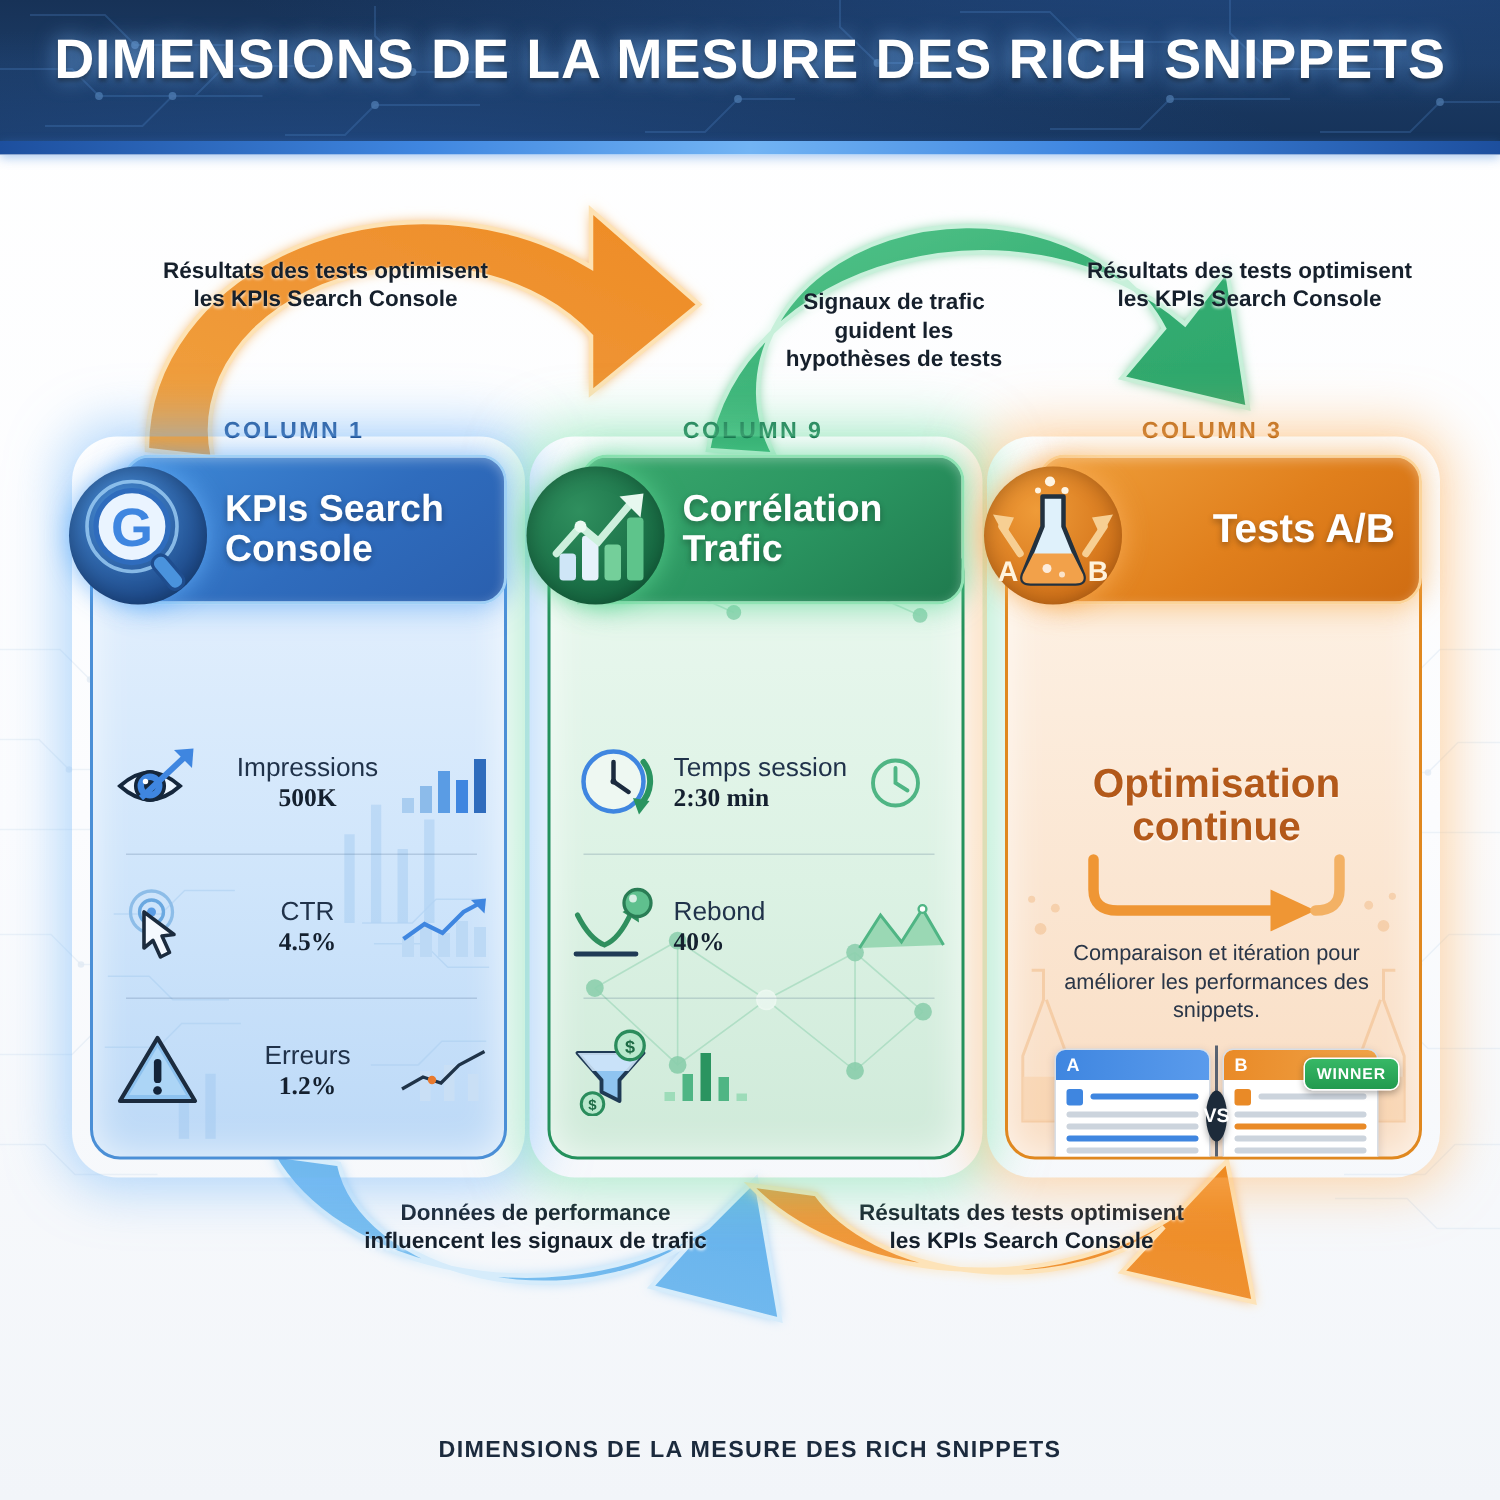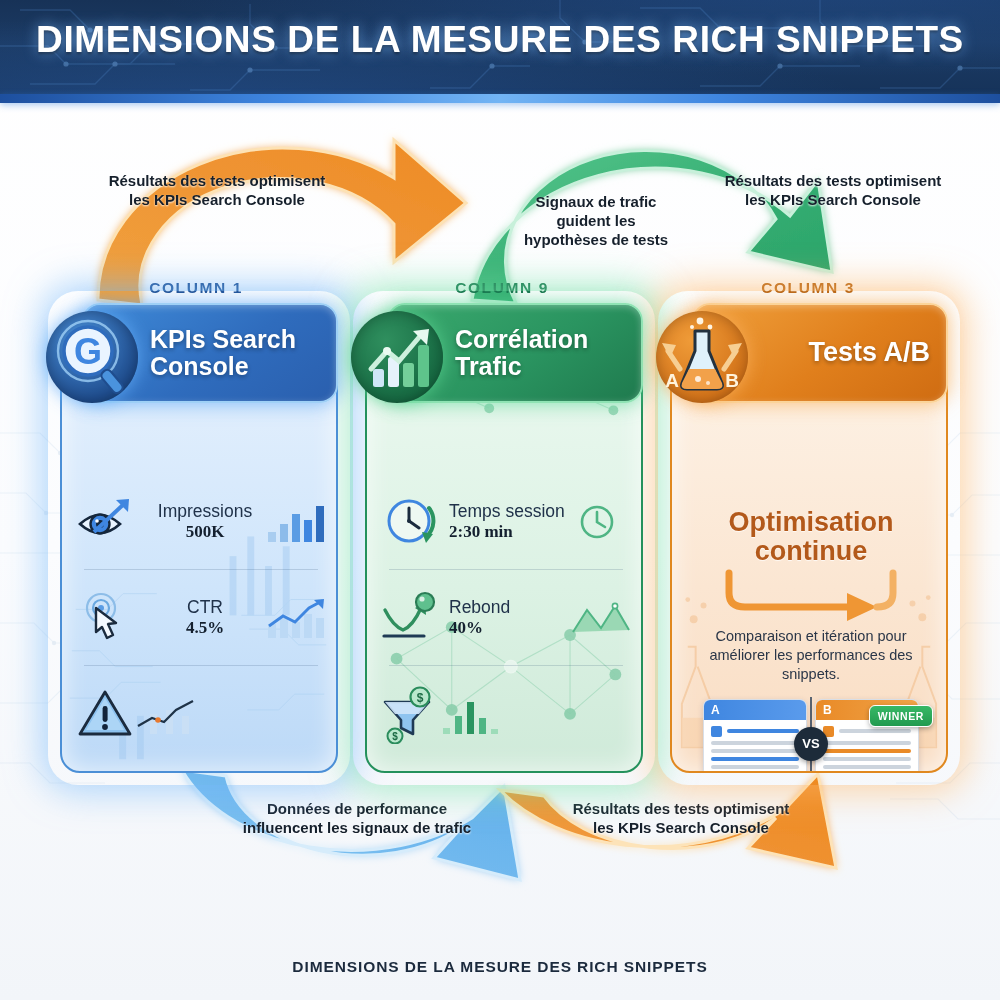--- a/index.html
+++ b/index.html
@@ -183,21 +183,21 @@
   .snip-lines .row { display: flex; gap: 5px; align-items: center; margin-bottom: 4px; }
   .snip-lines .sq { width: 11px; height: 11px; border-radius: 2px; flex: 0 0 11px; }
   .snip-a .sq { background: #3f86e0; }
   .snip-b .sq { background: #e98a27; }
   .snip-lines .row i { margin: 0; flex: 1 1 auto; }
   .snip-cap { font-size: 10px; color: #22303f; line-height: 1.2; margin-top: 7px; }
   .snip-cap b { display: block; font-weight: normal; }
   .vs-divider { position: absolute; left: 50%; top: -2px; width: 2px; height: 94px; background: #5a6472; transform: translateX(-50%); }
   .vs-badge {
     position: absolute; left: 50%; top: 28px; transform: translate(-50%,0);
-    width: 34px; height: 34px; border-radius: 50%;
+    width: 14px; height: 34px; border-radius: 50%;
     background: #1d2b3a; color: #fff; font-size: 13px; font-weight: bold;
     display: flex; align-items: center; justify-content: center;
     box-shadow: 0 2px 5px rgba(0,0,0,.35); z-index: 4;
   }
   .winner-badge {
     position: absolute; right: -10px; top: 6px;
     background: linear-gradient(180deg,#37b866,#229a4f);
     color: #fff; font-size: 10.5px; font-weight: bold; letter-spacing: .6px;
     padding: 4px 8px; border-radius: 6px; border: 1.5px solid #ffffff;
     box-shadow: 0 2px 5px rgba(0,0,0,.3); z-index: 5;
@@ -427,20 +427,24 @@
           </svg>
         </div>
 
         <div class="metric">
           <svg class="metric-ico" viewBox="0 0 62 62">
             <path d="M31,10 L56,52 L6,52 Z" fill="#8dc2ef" stroke="#1b2b3e" stroke-width="2.8" stroke-linejoin="round"></path>
             <path d="M31,16 L50,48 L12,48 Z" fill="#b4d9f7" opacity="0.8"></path>
             <rect x="28.6" y="24" width="5" height="16" rx="2.4" fill="#13243a"></rect>
             <circle cx="31" cy="45" r="2.9" fill="#13243a"></circle>
           </svg>
+          <div class="metric-text">
+            <div class="metric-label">Erreurs</div>
+            <div class="metric-value">1.2%</div>
+          </div>
           <svg class="metric-spark" viewBox="0 0 60 42">
             <rect x="14" y="22" width="7" height="20" fill="#c9dff5"></rect>
             <rect x="30" y="18" width="7" height="24" fill="#c9dff5"></rect>
             <rect x="46" y="24" width="7" height="18" fill="#c9dff5"></rect>
             <path d="M2,34 L16,26 L28,30 L40,18 L57,9" stroke="#1f3348" stroke-width="2.2" fill="none"></path>
             <circle cx="22" cy="28" r="2.8" fill="#e8792e"></circle>
           </svg>
         </div>
 
       </div>

